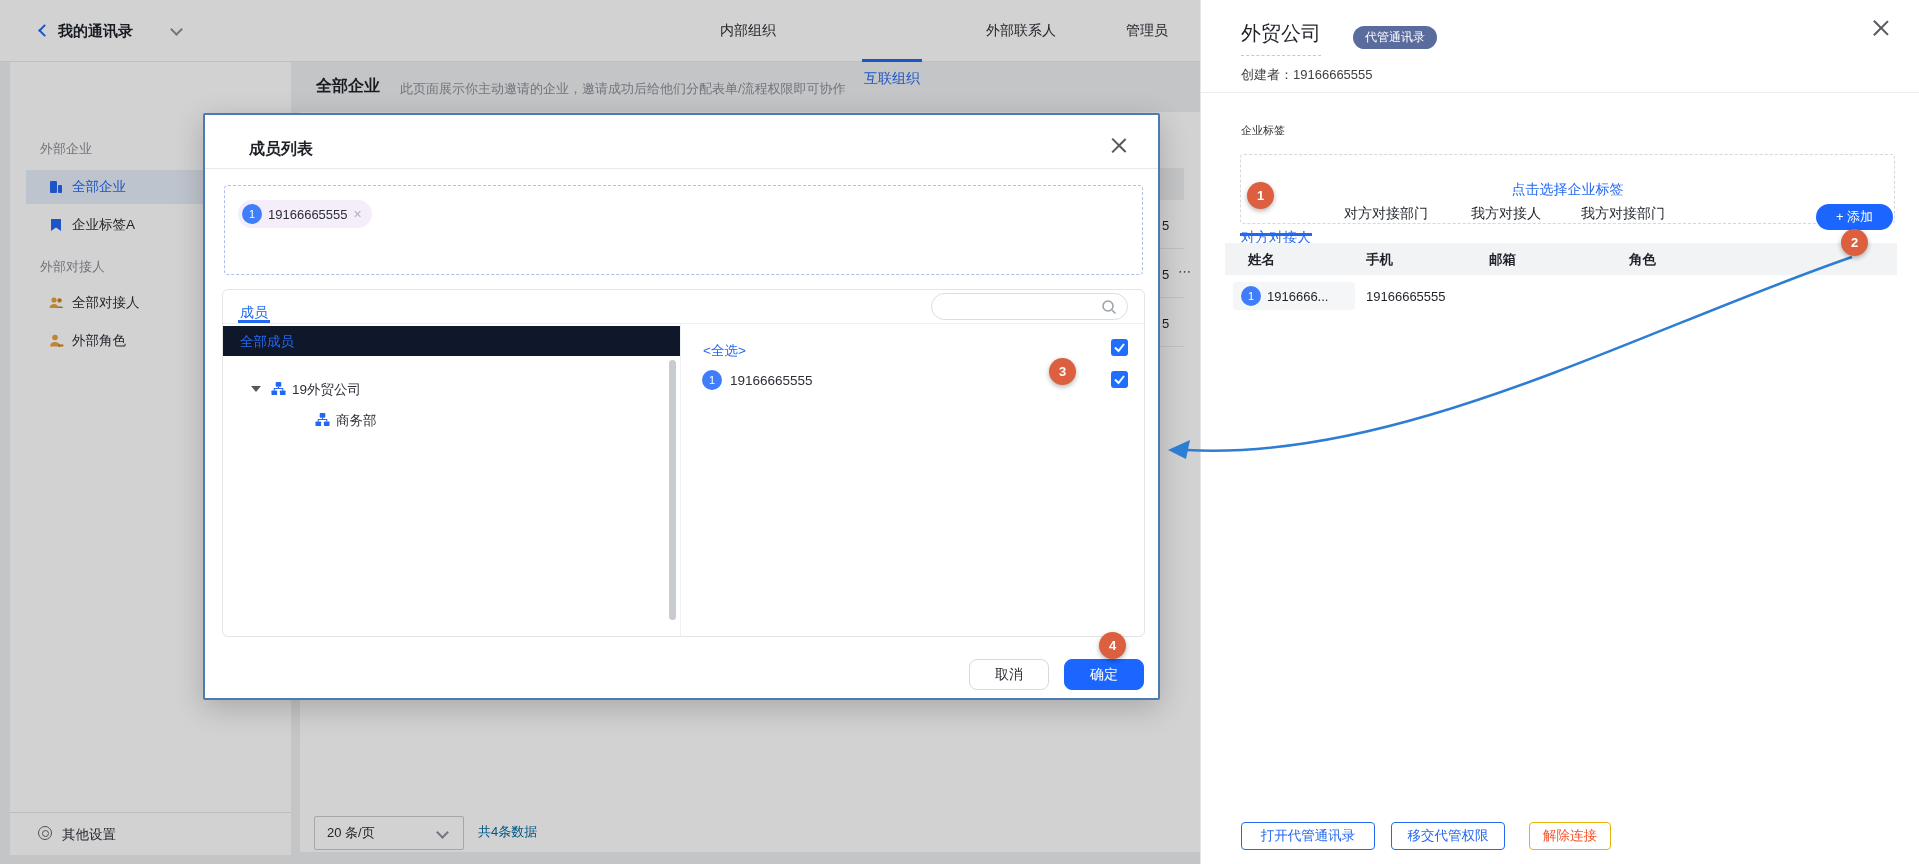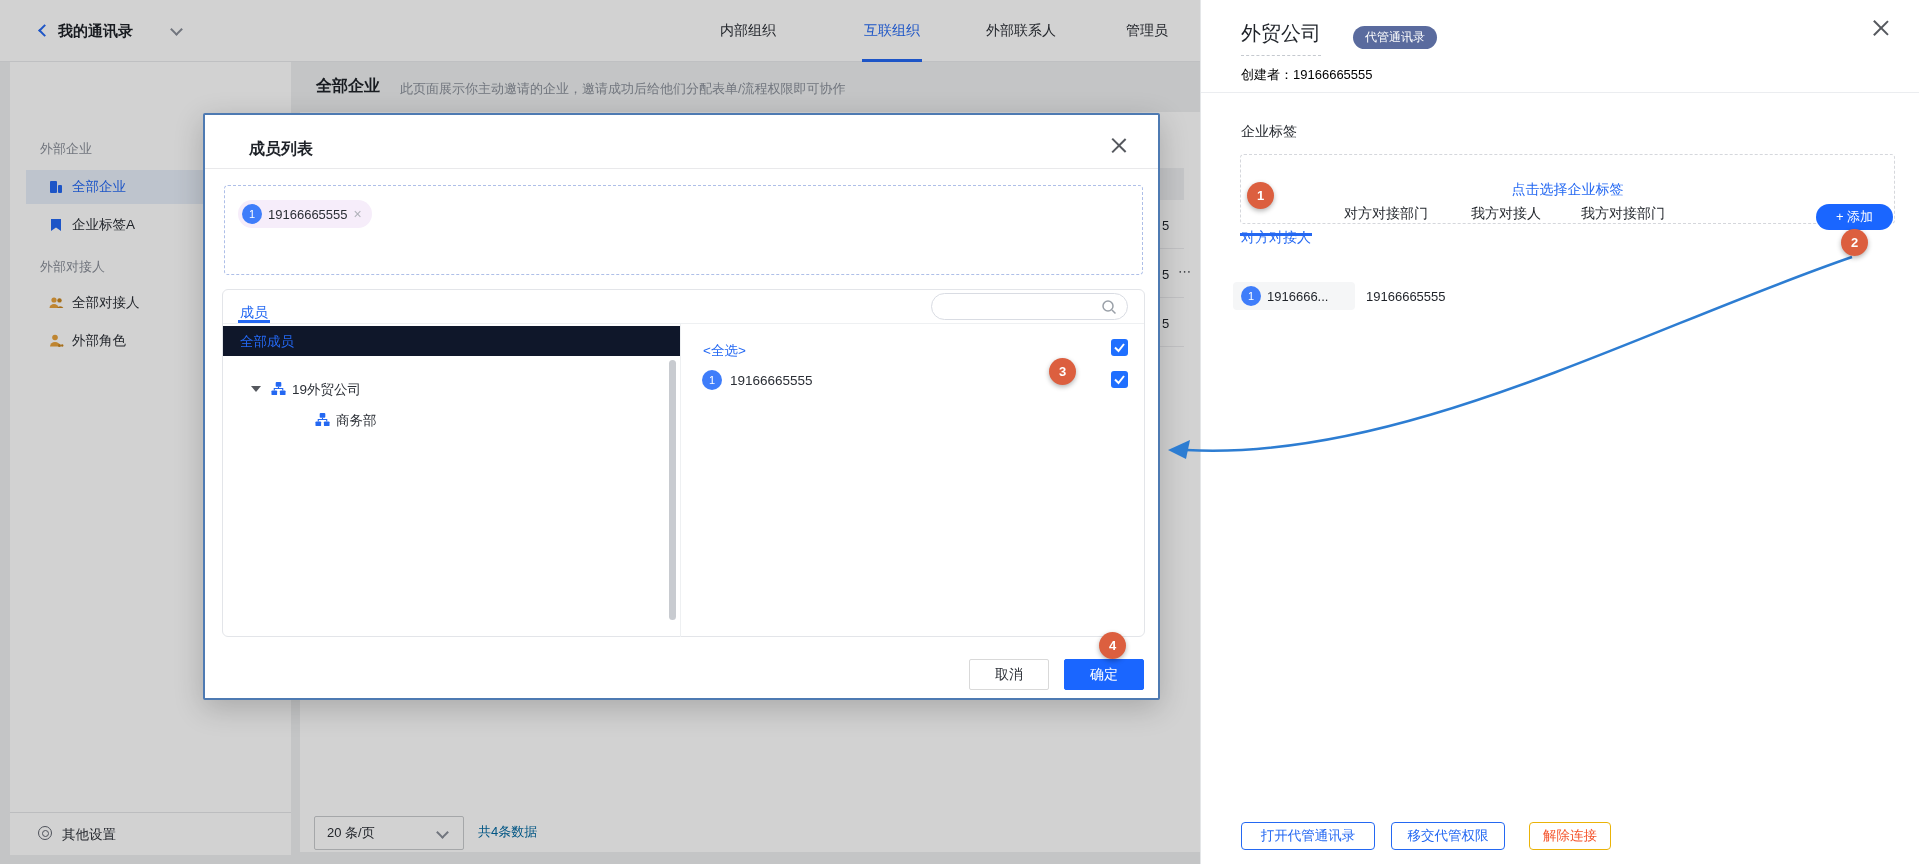--- a/index.html
+++ b/index.html
@@ -60,34 +60,34 @@
   .search-box { position:absolute; right:16px; top:3px; width:197px; height:27px; border:1px solid #d9dce3; border-radius:14px; background:#fff; cursor:text; }
   .tree-col-divider { position:absolute; left:457px; top:34px; width:1px; height:313px; background:#eef0f2; }
   .tree-head-row { position:absolute; left:0; top:36px; width:457px; height:30px; background:#0f172a; line-height:30px; }
   .tree-head-row span { margin-left:17px; font-size:13.5px; color:#2468f2; cursor:pointer; }
   .tree-caret { position:absolute; width:0; height:0; border-left:5px solid transparent; border-right:5px solid transparent; border-top:6px solid #55585e; }
   .tree-label { position:absolute; font-size:13.5px; color:#2b2f36; }
   .scroll-thumb { position:absolute; left:446px; top:70px; width:7px; height:260px; background:#c8cbd0; border-radius:4px; }
   .checkbox { position:absolute; width:17px; height:17px; background:#1f6fff; border-radius:3px; cursor:pointer; }
   .sel-all { position:absolute; font-size:13.5px; color:#2468f2; cursor:pointer; }
   .member-label { position:absolute; font-size:13.5px; color:#2b2f36; }
-  .btn { position:absolute; height:31px; border-radius:2px; font-size:14px; text-align:center; line-height:29px; cursor:pointer; }
+  .btn { position:absolute; height:31px; border-radius:8px; font-size:14px; text-align:center; line-height:29px; cursor:pointer; }
   .btn-plain { background:#fff; border:1px solid #d9d9d9; color:#2b2f36; }
   .btn-primary { background:#1a66ff; border:1px solid #1a66ff; color:#fff; }
 
   .step-badge { position:absolute; width:27px; height:27px; border-radius:50%; background:#dc5f3f; color:#fff; font-size:13px; font-weight:700; display:flex; align-items:center; justify-content:center; box-shadow:0 2px 5px rgba(0,0,0,0.3); z-index:60; }
 
   
   .panel { position:absolute; left:1200px; top:0; width:719px; height:864px; background:#fff; border-left:1px solid #e4e6e8; z-index:30; }
   .panel-title { position:absolute; left:40px; top:20px; font-size:20px; font-weight:400; color:#1f2329; padding-bottom:8px; border-bottom:1px dashed #c5c9cf; }
   .ctrl-badge { position:absolute; left:152px; top:26px; height:23px; padding:0 12px; background:#5a6b9e; border-radius:12px; color:#fff; font-size:12px; line-height:23px; }
   .panel-close { position:absolute; right:26px; top:16px; width:24px; height:24px; cursor:pointer; }
-  .creator { position:absolute; left:40px; top:66px; font-size:13px; color:#000000; }
+  .creator { position:absolute; left:40px; top:66px; font-size:13px; color:#404040; }
   .panel-divider { position:absolute; left:0; top:92px; width:719px; height:1px; background:#ebedf0; }
-  .tag-section { position:absolute; left:40px; top:123px; font-size:14px; color:#1f2329; }
+  .tag-section { position:absolute; left:40px; top:123px; font-size:11px; color:#1f2329; }
   .tag-box { position:absolute; left:39px; top:154px; width:655px; height:70px; border:1px dashed #d5d7dc; border-radius:4px; text-align:center; line-height:68px; font-size:14px; color:#2468f2; cursor:pointer; }
   .p-tab { position:absolute; top:205px; font-size:14px; color:#1f2329; cursor:pointer; }
   .p-tab.active { color:#2468f2; }
   .p-tab-underline { position:absolute; left:39px; top:233px; width:72px; height:3px; background:#2468f2; }
   .add-btn { position:absolute; left:615px; top:204px; width:77px; height:26px; background:#1a66ff; border-radius:14px; color:#fff; font-size:13px; text-align:center; line-height:26px; cursor:pointer; }
   .p-table-head { position:absolute; left:24px; top:243px; width:672px; height:32px; background:#f2f3f5; }
   .p-th { position:absolute; top:8px; font-size:13.5px; color:#1f2329; font-weight:600; }
   .name-cell { position:absolute; left:32px; top:282px; width:122px; height:28px; background:#f5f6f7; border-radius:4px; }
   .p-row-text { position:absolute; font-size:13px; color:#1f2329; }
   .action-btn { position:absolute; top:822px; height:28px; border-radius:4px; font-size:13.5px; text-align:center; line-height:26px; cursor:pointer; background:#fff; }
@@ -102,21 +102,21 @@
 <div class="app">
 
   <div class="base">
 
     <div class="topbar">
       <span class="chev chev-left abs" style="left:40px; top:26px;"></span>
       <span class="topbar-title">我的通讯录</span>
       <span class="chev chev-down abs" style="left:172px; top:25px;"></span>
 
       <span class="top-tab" style="left:720px;">内部组织</span>
-      <span class="top-tab active" style="left:864px;">互联组织</span>
+      <span class="top-tab active" style="left:864px;margin-top:48px;">互联组织</span>
       <span class="top-tab" style="left:986px;">外部联系人</span>
       <span class="top-tab" style="left:1126px;">管理员</span>
       <span class="top-tab-underline" style="left:862px; width:60px;"></span>
     </div>
 
     <div class="sidebar">
       <span class="side-section" style="top:78px;">外部企业</span>
       <span class="plus-icon">+</span>
 
       <div class="side-item sel" style="top:108px;">
@@ -286,20 +286,26 @@
     <span class="tag-section">企业标签</span>
     <div class="tag-box">点击选择企业标签</div>
 
     <span class="p-tab active" style="left:40px;margin-top:24px;">对方对接人</span>
     <span class="p-tab" style="left:143px;">对方对接部门</span>
     <span class="p-tab" style="left:270px;">我方对接人</span>
     <span class="p-tab" style="left:380px;">我方对接部门</span>
     <span class="p-tab-underline"></span>
     <span class="add-btn">+ 添加</span>
 
+    <div class="p-table-head">
+      <span class="p-th" style="left:23px;">姓名</span>
+      <span class="p-th" style="left:141px;">手机</span>
+      <span class="p-th" style="left:264px;">邮箱</span>
+      <span class="p-th" style="left:404px;">角色</span>
+    </div>
 
     <div>
       <span class="name-cell"></span>
       <span class="avatar abs" style="left:40px; top:286px;">1</span>
       <span class="p-row-text" style="left:66px; top:289px;">1916666...</span>
       <span class="p-row-text" style="left:165px; top:289px;">19166665555</span>
     </div>
 
     <span class="action-btn action-blue" style="left:40px; width:134px;">打开代管通讯录</span>
     <span class="action-btn action-blue" style="left:190px; width:114px;">移交代管权限</span>

